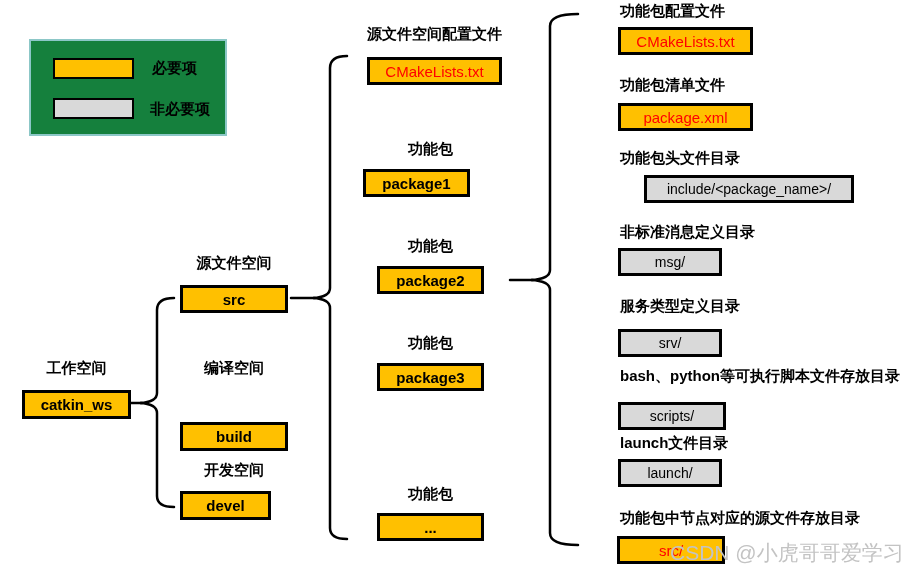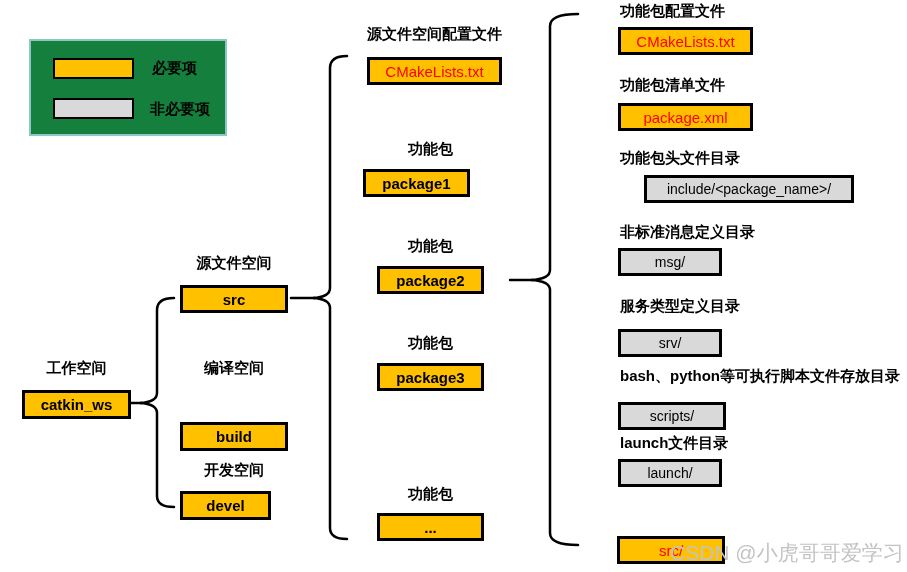--- a/index.html
+++ b/index.html
@@ -108,17 +108,18 @@
 
   <div class="lbl" style="left:620px;top:296px;">服务类型定义目录</div>
   <div class="box opt dirtext" style="left:618px;top:322px;width:104px;margin-top:7px;">srv/</div>
 
   <div class="lbl" style="left:620px;top:366px;">bash、python等可执行脚本文件存放目录</div>
   <div class="box opt dirtext" style="left:618px;top:402px;width:108px;">scripts/</div>
 
   <div class="lbl" style="left:620px;top:433px;">launch文件目录</div>
   <div class="box opt dirtext" style="left:618px;top:459px;width:104px;">launch/</div>
 
+  <div class="lbl" style="left:620px;top:508px;">功能包中节点对应的源文件存放目录</div>
   <div class="box req filetext" style="left:617px;top:536px;width:108px;">src/</div>
 
   <div id="watermark">CSDN @小虎哥哥爱学习</div>
 
 </div>
 
 </body></html>

